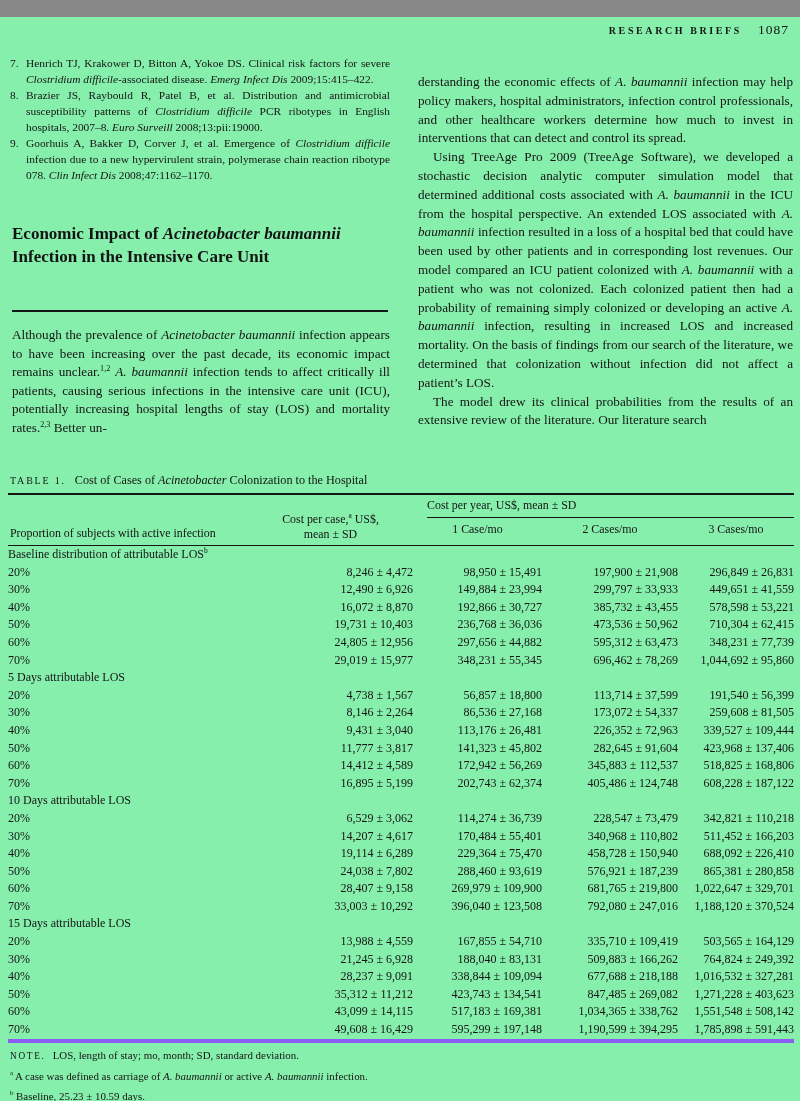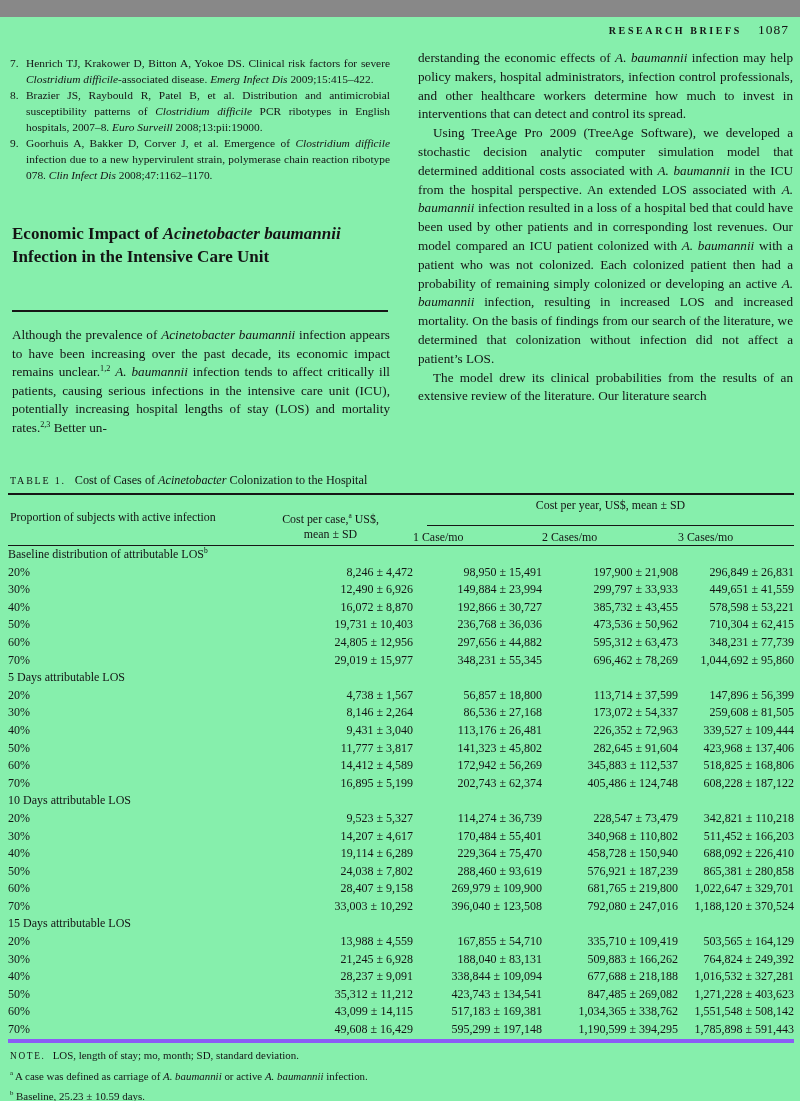--- a/index.html
+++ b/index.html
@@ -19,35 +19,35 @@
   .col-left { position:absolute; left:10px; top:38px; width:380px; }
   .refs { font-size:11.4px; line-height:16px; text-align:justify; }
   .ref { display:flex; }
   .ref-num { flex:0 0 16px; width:16px; }
   .ref-body { flex:1; }
   .article-title { margin:40px 0 0 2px; font-size:17px; font-weight:700; line-height:22.5px; }
   .divider { margin:42px 0 0 2px; width:376px; border:0; border-top:2px solid #161616; }
   .lead { margin:14px 0 0 2px; font-size:13.2px; line-height:18.6px; text-align:justify; }
 
   
-  .col-right { position:absolute; left:418px; top:32px; width:375px; font-size:13.2px; line-height:18.8px; text-align:justify; }
+  .col-right { position:absolute; left:418px; top:56px; width:375px; font-size:13.2px; line-height:18.8px; text-align:justify; }
   .col-right p { margin:0; }
   .col-right p.indent { text-indent:15px; }
 
   
   .table-wrap { position:absolute; left:8px; top:456px; width:786px; }
   .t-title { margin:0 0 5px 2px; font-size:12.2px; }
   .t-label { font-size:10px; letter-spacing:1.8px; margin-right:9px; }
   .t-head { position:relative; height:50px; border-top:2.5px solid #161616; border-bottom:1px solid #161616; font-size:11.9px; }
-  .h-col1 { position:absolute; left:2px; bottom:20px;text-align:right; }
+  .h-col1 { position:absolute; left:2px; bottom:4px;text-align:right; }
   .h-col2 { position:absolute; left:240px; width:165px; bottom:4px; text-align:center; line-height:14.5px; }
   .h-span { position:absolute; left:405px; top:0; width:381px; }
-  .h-span-label { margin-left:14px; text-align:center; padding:3px 0 12px; border-bottom:1px solid #161616;font-family:Liberation Serif, serif; }
+  .h-span-label { margin-left:14px; padding:3px 0 4px; border-bottom:1px solid #161616;font-family:Liberation Serif, serif; }
   .h-cases { display:flex; margin-top:4px; }
-  .h-case { }
+  .h-case { text-align:center; }
   .h-case.c1 { width:129px; } .h-case.c2 { width:136px; } .h-case.c3 { width:116px; }
 
   table.data { border-collapse:collapse; table-layout:fixed; width:786px; border-bottom:4px solid #8b5cf6; }
   table.data td { padding:0; line-height:17.6px; font-size:12px; white-space:nowrap; overflow:visible; }
   td.sec { padding-left:2px; }
   td.pct { padding-left:26px; }
   td.num { text-align:right; }
   td.n1 { padding-right:26px; } td.n2 { padding-right:14px; }
   td.n3 { padding-right:12px; } td.n4 { padding-right:4px;text-align:right; }
 
@@ -168,21 +168,21 @@
             <td class="num n4">1,044,692 ± 95,860</td>
           </tr>
           <tr>
             <td colspan="5" class="sec">5 Days attributable LOS</td>
           </tr>
           <tr>
             <td class="pct">20%</td>
             <td class="num n1">4,738 ± 1,567</td>
             <td class="num n2">56,857 ± 18,800</td>
             <td class="num n3">113,714 ± 37,599</td>
-            <td class="num n4">147,896 ± 56,399</td>
+            <td class="num n4">191,540 ± 56,399</td>
           </tr>
           <tr>
             <td class="pct">30%</td>
             <td class="num n1">8,146 ± 2,264</td>
             <td class="num n2">86,536 ± 27,168</td>
             <td class="num n3">173,072 ± 54,337</td>
             <td class="num n4">259,608 ± 81,505</td>
           </tr>
           <tr>
             <td class="pct">40%</td>
@@ -210,21 +210,21 @@
             <td class="num n1">16,895 ± 5,199</td>
             <td class="num n2">202,743 ± 62,374</td>
             <td class="num n3">405,486 ± 124,748</td>
             <td class="num n4">608,228 ± 187,122</td>
           </tr>
           <tr>
             <td colspan="5" class="sec">10 Days attributable LOS</td>
           </tr>
           <tr>
             <td class="pct">20%</td>
-            <td class="num n1">9,523 ± 5,327</td>
+            <td class="num n1">6,529 ± 3,062</td>
             <td class="num n2">114,274 ± 36,739</td>
             <td class="num n3">228,547 ± 73,479</td>
             <td class="num n4">342,821 ± 110,218</td>
           </tr>
           <tr>
             <td class="pct">30%</td>
             <td class="num n1">14,207 ± 4,617</td>
             <td class="num n2">170,484 ± 55,401</td>
             <td class="num n3">340,968 ± 110,802</td>
             <td class="num n4">511,452 ± 166,203</td>

